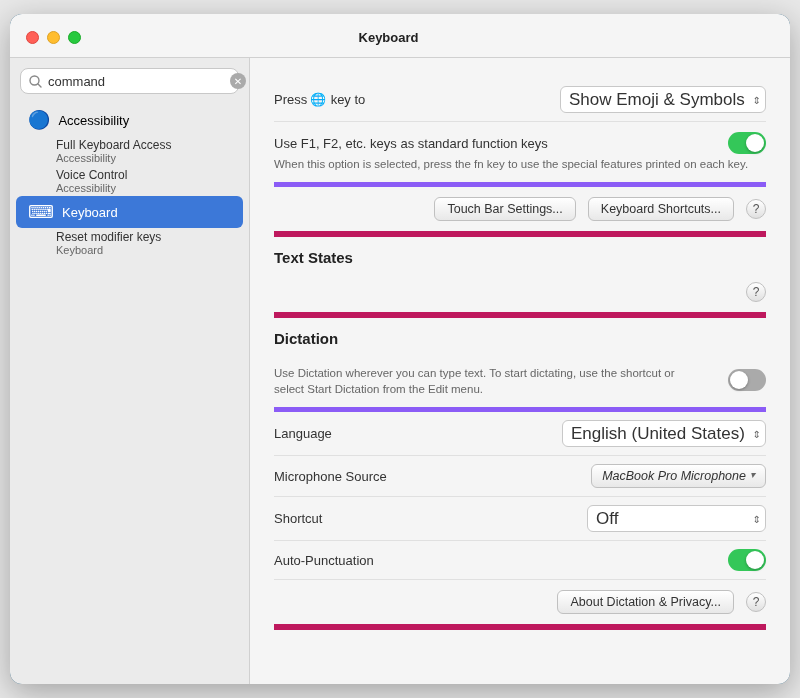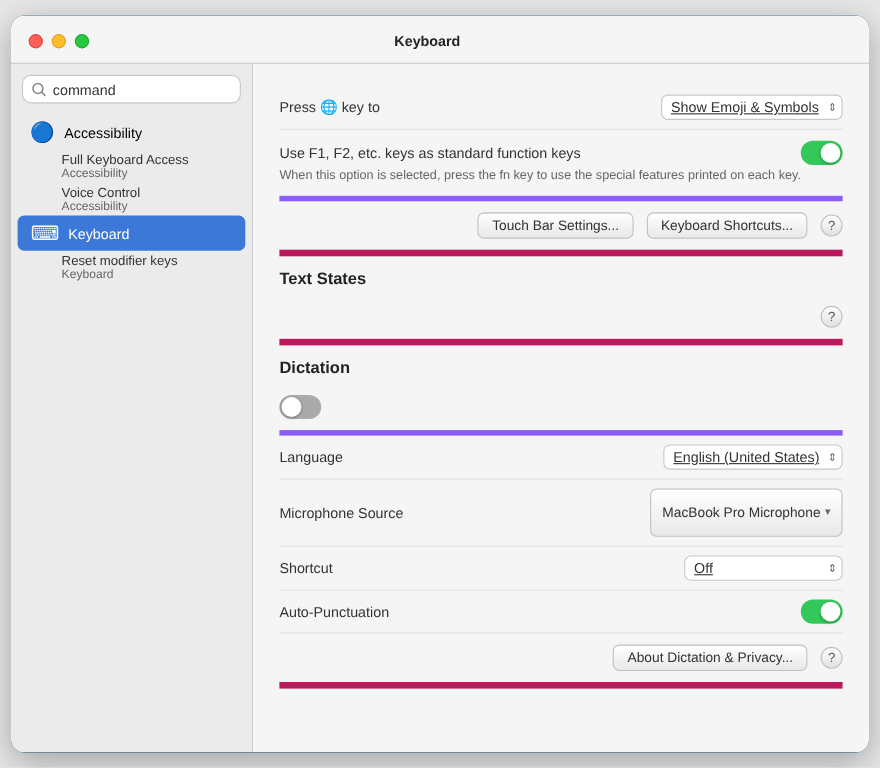--- a/index.html
+++ b/index.html
@@ -51,21 +51,21 @@
       color: #222;
       margin-left: -90px;
     }
     .content-area {
       display: flex;
       flex: 1;
       overflow: hidden;
     }
     
     .sidebar {
-      width: 220px;
+      width: 240px;
       background: #ebebeb;
       border-right: 1px solid #d0d0d0;
       padding: 10px 0;
       display: flex;
       flex-direction: column;
     }
     .search-bar {
       margin: 0 10px 10px 10px;
       display: flex;
       align-items: center;
@@ -136,26 +136,25 @@
       gap: 28px;
     }
     .section-row:last-child { border-bottom: none; }
     .row-label { font-size: 13px; color: #333; }
     .row-control { display: flex; align-items: center; gap: 6px; }
     .select-control {
       background: #fff;
       border: 1px solid #c8c8c8;
       border-radius: 6px;
       padding: 3px 20px 3px 8px;
-      font-size: 13px;
+      font-size: 17px;
       color: #333;
       appearance: none;
       cursor: pointer;
       position: relative;
-      text-decoration: underline;
     }
     .select-wrapper {
       position: relative;
       display: inline-block;
     }
     .select-wrapper::after {
       content: "⇕";
       position: absolute;
       right: 5px;
       top: 50%;
@@ -238,27 +237,28 @@
       font-size: 15px;
       font-weight: 600;
       color: #222;
       padding: 12px 0 6px 0;
     }
     .input-source-label { font-size: 13px; color: #666; }
     .dropdown-btn {
       background: linear-gradient(to bottom, #fff, #e8e8e8);
       border: 1px solid #c0c0c0;
       border-radius: 6px;
-      padding: 14px 10px;
+      padding: 4px 10px;
       font-size: 12.5px;
       color: #333;
       cursor: pointer;
       display: flex;
       align-items: flex-start;
       gap: 4px;
+      font-style: italic;
     }
     .dropdown-arrow { font-size: 10px; color: #666; }
   </style>
 </head>
 <body>
 
 <div class="window">
 
   <div class="title-bar">
     <div class="traffic-lights">
@@ -337,20 +337,21 @@
 
 
       <div class="buttons-row">
         <button class="help-btn">?</button>
       </div>
 
       <div class="section-header">Dictation</div>
 
       <div class="function-keys-row">
         <div class="function-keys-header">
+          <span class="description-text" style="max-width:420px;">Use Dictation wherever you can type text. To start dictating, use the shortcut or select Start Dictation from the Edit menu.</span>
           <div class="toggle"></div>
         </div>
       </div>
 
       <div class="section-row">
         <div class="row-label">Language</div>
         <div class="select-wrapper">
           <select class="select-control">
             <option>English (United States)</option>
           </select>

